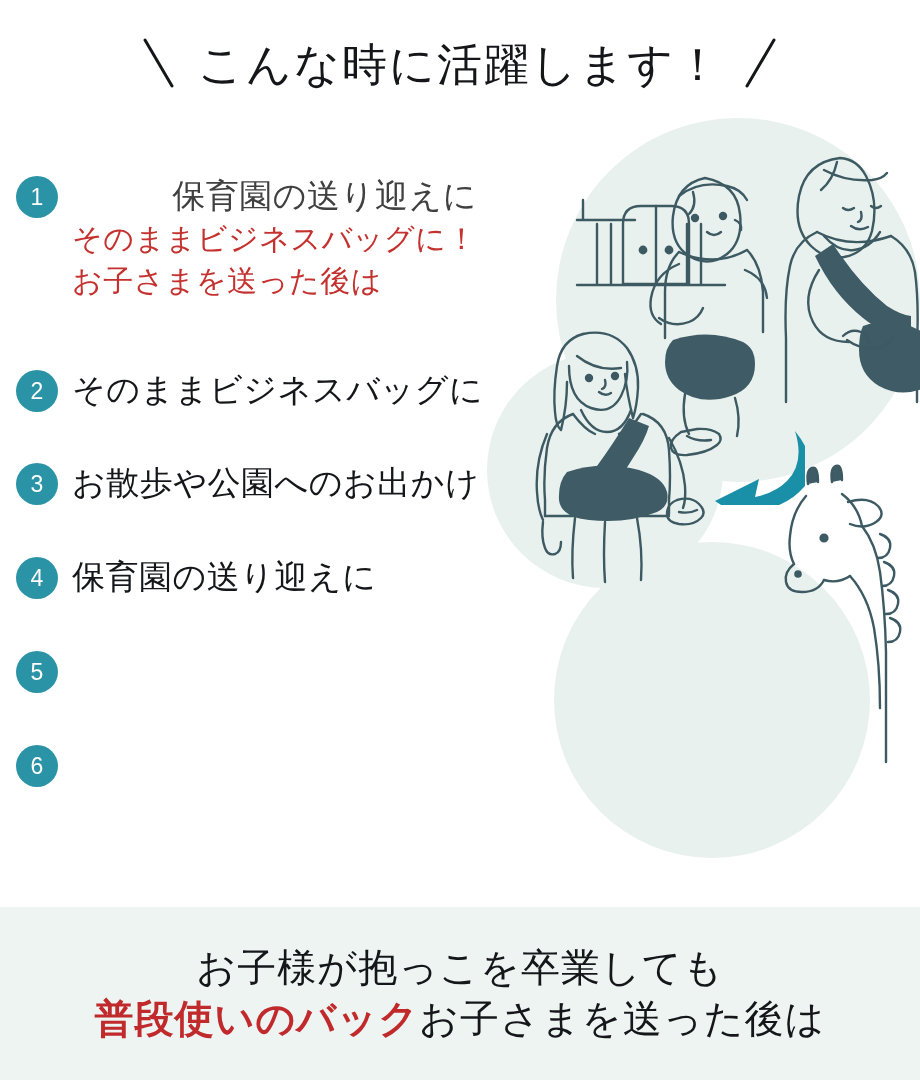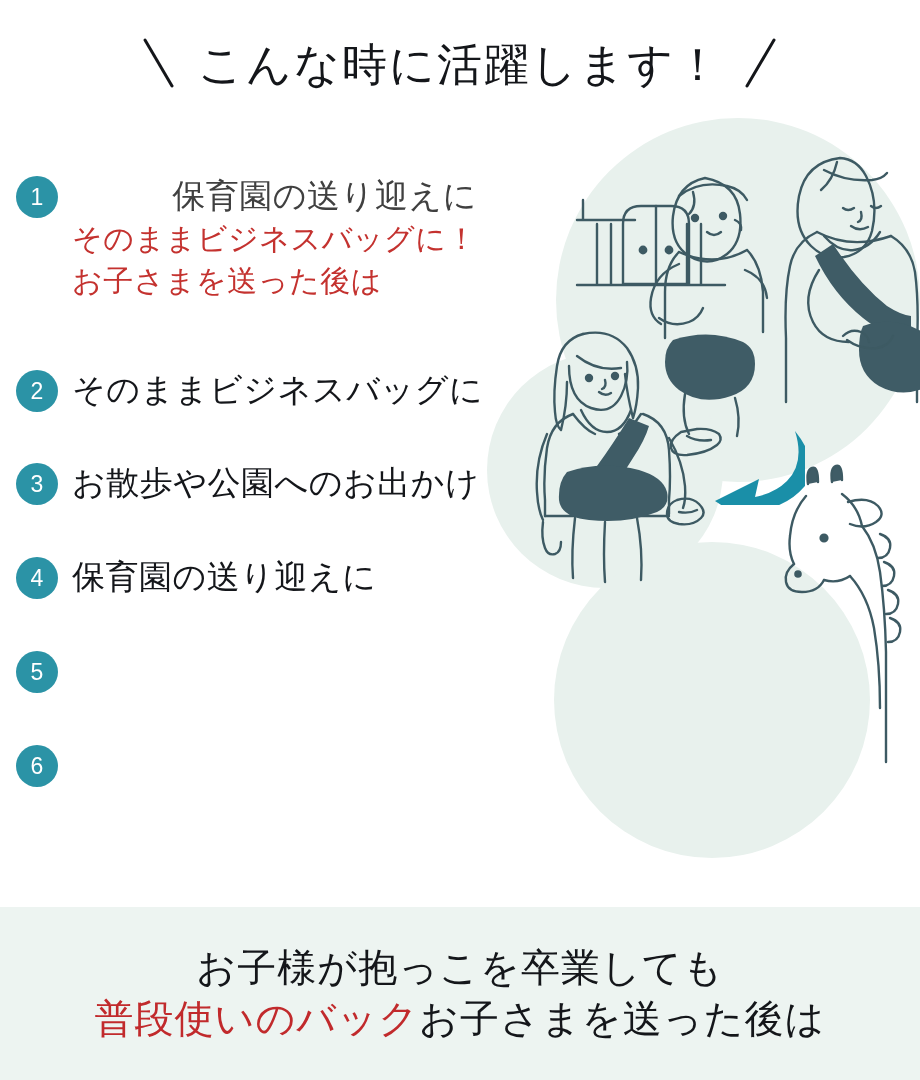--- a/index.html
+++ b/index.html
@@ -83,21 +83,21 @@
     display:flex;flex-direction:column;
     align-items:center;justify-content:center;
     gap:6px;
   }
   .banner-line1{
     font-size:39px;letter-spacing:1px;color:#14161a;line-height:1.15;white-space:nowrap;
   }
   .banner-line2{
     font-size:39px;letter-spacing:1px;color:#14161a;line-height:1.15;white-space:nowrap;
   }
-  .banner-line2 .hl{color:#c12a2c;font-weight:normal;}
+  .banner-line2 .hl{color:#c12a2c;font-weight:bold;}
 </style>
 </head>
 <body>
 
 <div class="page">
 
   <div class="art-layer">
 
     <svg width="920" height="900" viewBox="0 0 920 900" style="left:0;top:0;">
       <circle cx="738" cy="300" r="182" fill="#e8f1ed"></circle>

